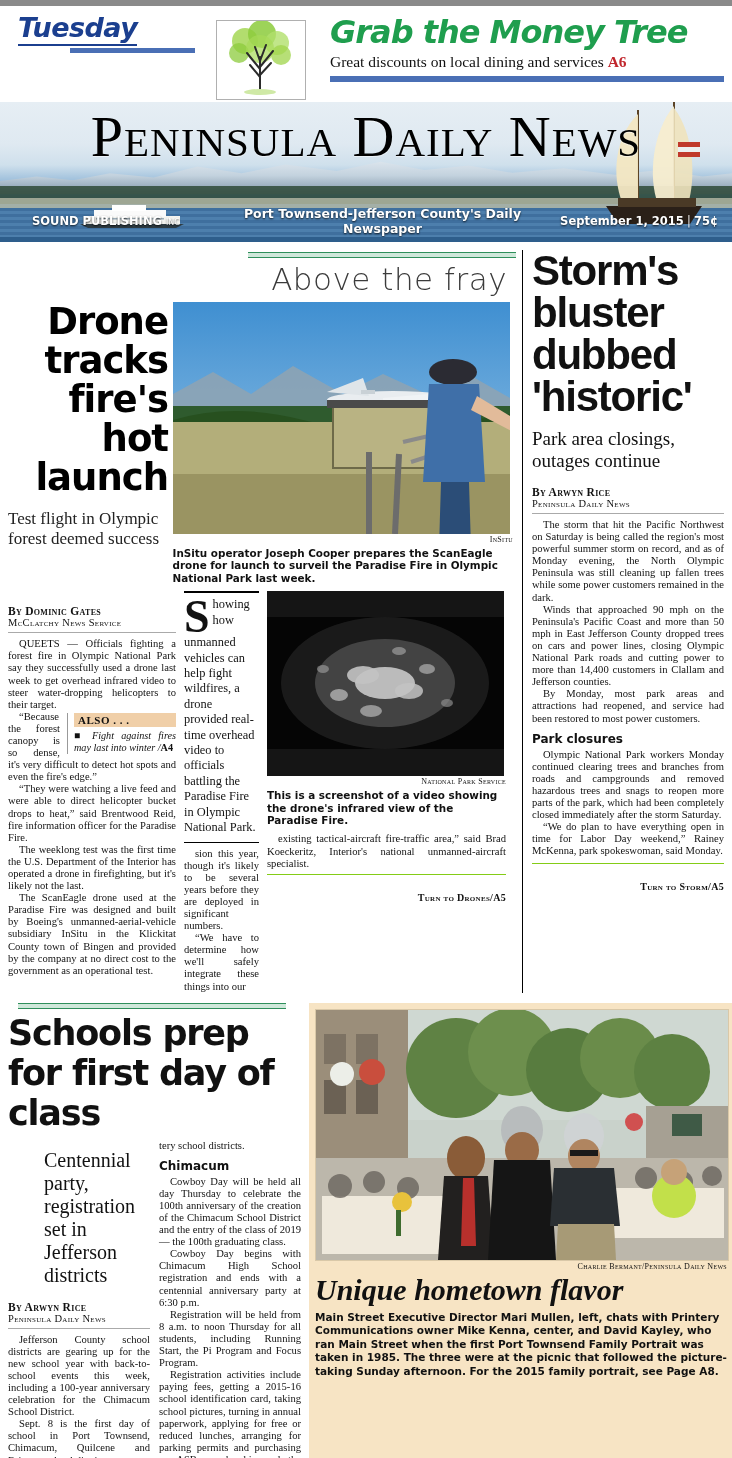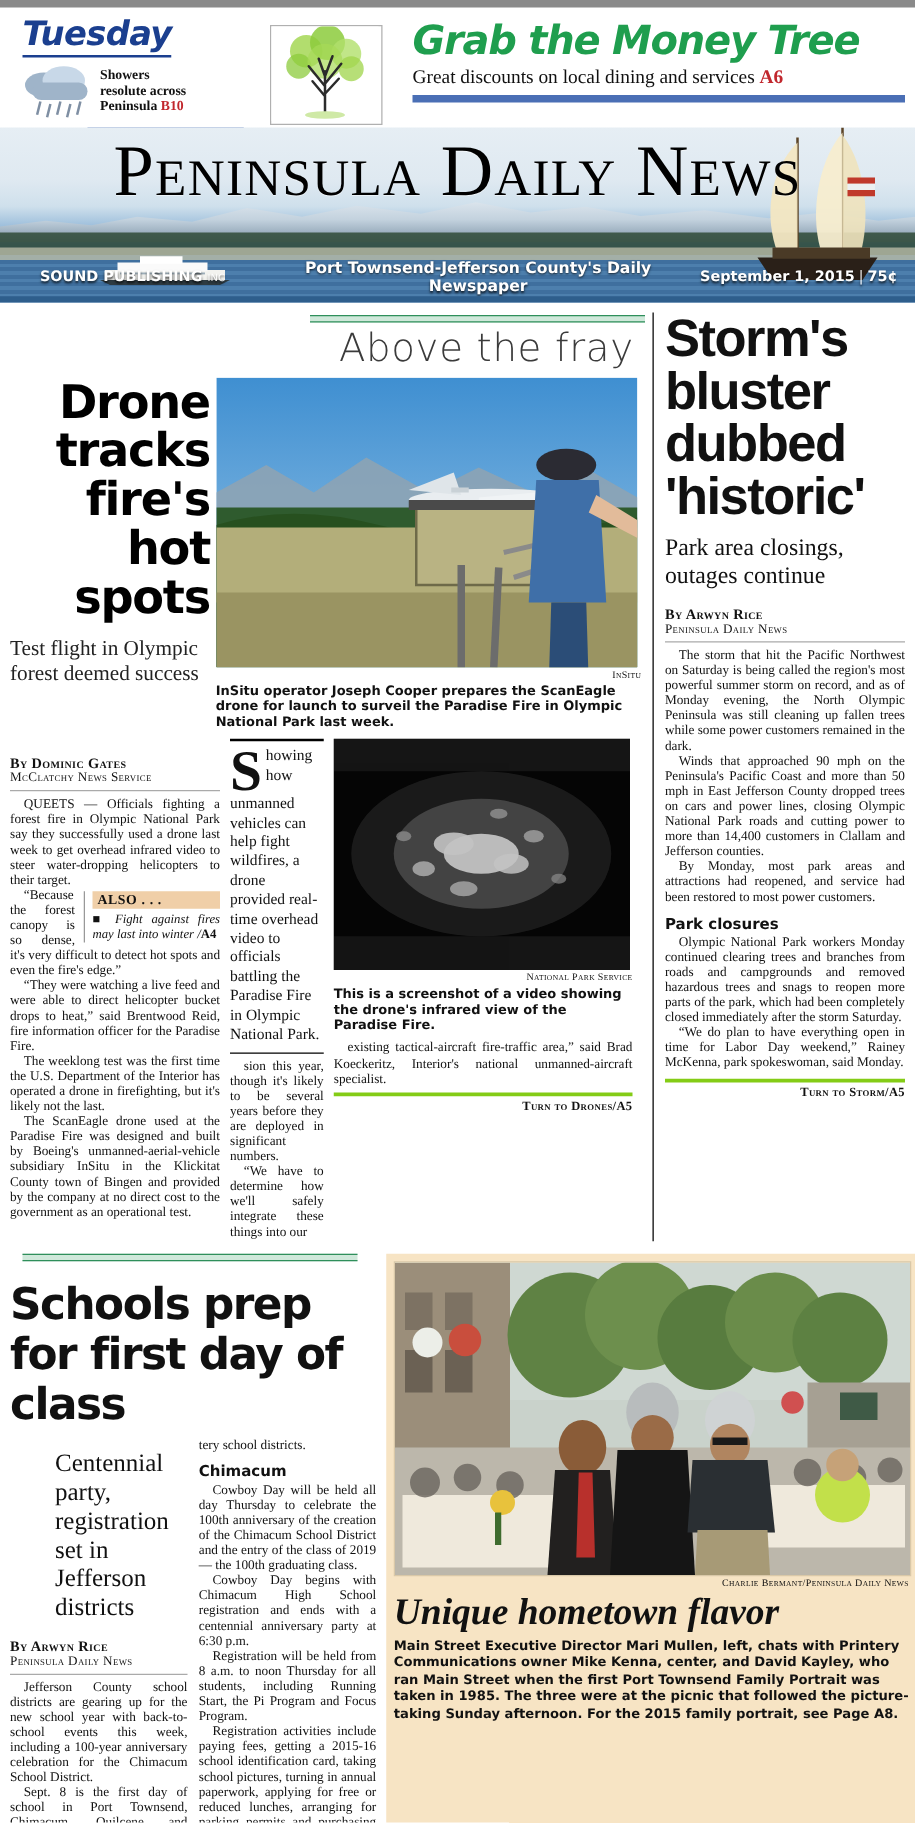--- a/index.html
+++ b/index.html
@@ -111,21 +111,21 @@
 
   .drop-col{width:75px;}
   .dropcap{float:left;font-family:"Liberation Serif",serif;font-size:46px;line-height:36px;font-weight:bold;padding:2px 3px 0 0;}
   .drop-text{font-size:12.4px;line-height:15.4px;}
   .hairline{border-top:2px solid #000;margin-bottom:4px;}
   .hairline-thin{border-top:1px solid #000;margin:6px 0 0 0;}
 
   .ir-photo{width:237px;height:185px;position:relative;overflow:hidden;background:#000;}
 
   .turnto{font-variant:small-caps;font-size:10px;text-align:right;letter-spacing:.3px;font-weight:bold;margin-top:3px;}
-  .turn-rule{border-top:3px solid #84cc16;margin-top:4px;padding-top:0;}
+  .turn-rule{border-top:1px solid #84cc16;margin-top:4px;padding-top:14px;}
 
   .hl-storm{font-family:Liberation Sans, sans-serif;font-weight:bold;font-size:42px;line-height:42px;letter-spacing:-1.2px;}
   .deck-storm{font-family:"Liberation Serif",serif;font-size:19px;line-height:22px;margin-top:10px;}
   .subhead{font-family:"DejaVu Sans",sans-serif;font-weight:bold;font-size:12px;margin:7px 0 3px;}
 
   
   .mid-section{display:flex;margin-top:10px;}
   .schools{width:300px;}
   .hl-schools{font-family:"DejaVu Sans",sans-serif;font-weight:bold;font-size:35px;line-height:40px;letter-spacing:-1.2px;}
   .deck-schools{font-family:"Liberation Serif",serif;font-size:20px;line-height:23px;margin-top:9px;margin-left:36px;}
@@ -142,40 +142,20 @@
 <body>
 
 <div class="page">
 
   <div class="topbar"></div>
 
   <div class="skybox">
 
     <div class="wx-block">
       <div class="wx-day">Tuesday</div>
-      <div class="wx-row">
-        <div class="wx-icon">
-          <div class="cloud" style="left:2px;top:6px;width:30px;height:20px;"></div>
-          <div class="cloud b" style="left:16px;top:1px;width:34px;height:23px;"></div>
-          <div class="cloud" style="left:8px;top:14px;width:44px;height:14px;border-radius:8px;"></div>
-          <div class="rain" style="left:12px;top:29px;"></div>
-          <div class="rain" style="left:20px;top:31px;"></div>
-          <div class="rain" style="left:28px;top:29px;"></div>
-          <div class="rain" style="left:36px;top:31px;"></div>
-          <div class="rain" style="left:44px;top:29px;"></div>
-        </div>
-        <div class="wx-text">
-          <div>Showers</div>
-          <div>resolute across</div>
-          <div>
-            <span>Peninsula</span>
-            <span class="pg">B10</span>
-          </div>
-        </div>
-      </div>
       <div class="wx-rule"></div>
     </div>
 
     <div class="tree-box">
       <svg width="86" height="76" viewBox="0 0 86 76">
         <rect width="86" height="76" fill="#ffffff"></rect>
         <g>
           <circle cx="28" cy="20" r="13" fill="#9fd44a" opacity=".8"></circle>
           <circle cx="45" cy="13" r="14" fill="#8ccb3c" opacity=".85"></circle>
           <circle cx="60" cy="22" r="12" fill="#b2e06b" opacity=".8"></circle>
@@ -245,21 +225,21 @@
   <div class="body-wrap">
 
     <div class="top-section">
 
       <div class="left-pack">
         <div class="rule-green-short"></div>
         <div class="above-fray">Above the fray</div>
 
         <div style="display:flex;">
           <div style="width:162px;">
-            <div class="hl-drone">Drone tracks fire's hot spots</div>
+            <div class="hl-drone">Drone tracks fire's hot launch</div>
             <div class="deck">Test flight in Olympic forest deemed success</div>
           </div>
           <div style="width:6px;"></div>
           <div>
             <div class="photo-drone">
               <svg width="337" height="232" viewBox="0 0 337 232">
                 <defs>
                   <linearGradient id="sky" x1="0" y1="0" x2="0" y2="1">
                     <stop offset="0%" stop-color="#3f8fd1"></stop>
                       <stop offset="100%" stop-color="#9fc9e8"></stop>
@@ -408,21 +388,21 @@
         </div>
         <div class="turn-rule" style="margin-top:6px;">
           <div class="turnto">Turn to Storm/A5</div>
         </div>
       </div>
     </div>
 
     <div class="mid-section">
       <div class="schools">
         <div class="rule-green" style="width:268px;margin-left:10px;"></div>
-        <div class="hl-schools" style="margin-top:15px;">Schools prep for first day of class</div>
+        <div class="hl-schools" style="margin-top:4px;">Schools prep for first day of class</div>
         <div class="school-cols">
           <div class="c">
             <div class="deck-schools">Centennial party, registration set in Jefferson districts</div>
             <div class="byline">
               <span>By Arwyn Rice</span>
               <span class="src">Peninsula Daily News</span>
             </div>
             <div class="bl-rule"></div>
             <div class="bodytext">
               <p>Jefferson County school districts are gearing up for the new school year with back-to-school events this week, including a 100-year anniversary celebration for the Chimacum School District.</p>

